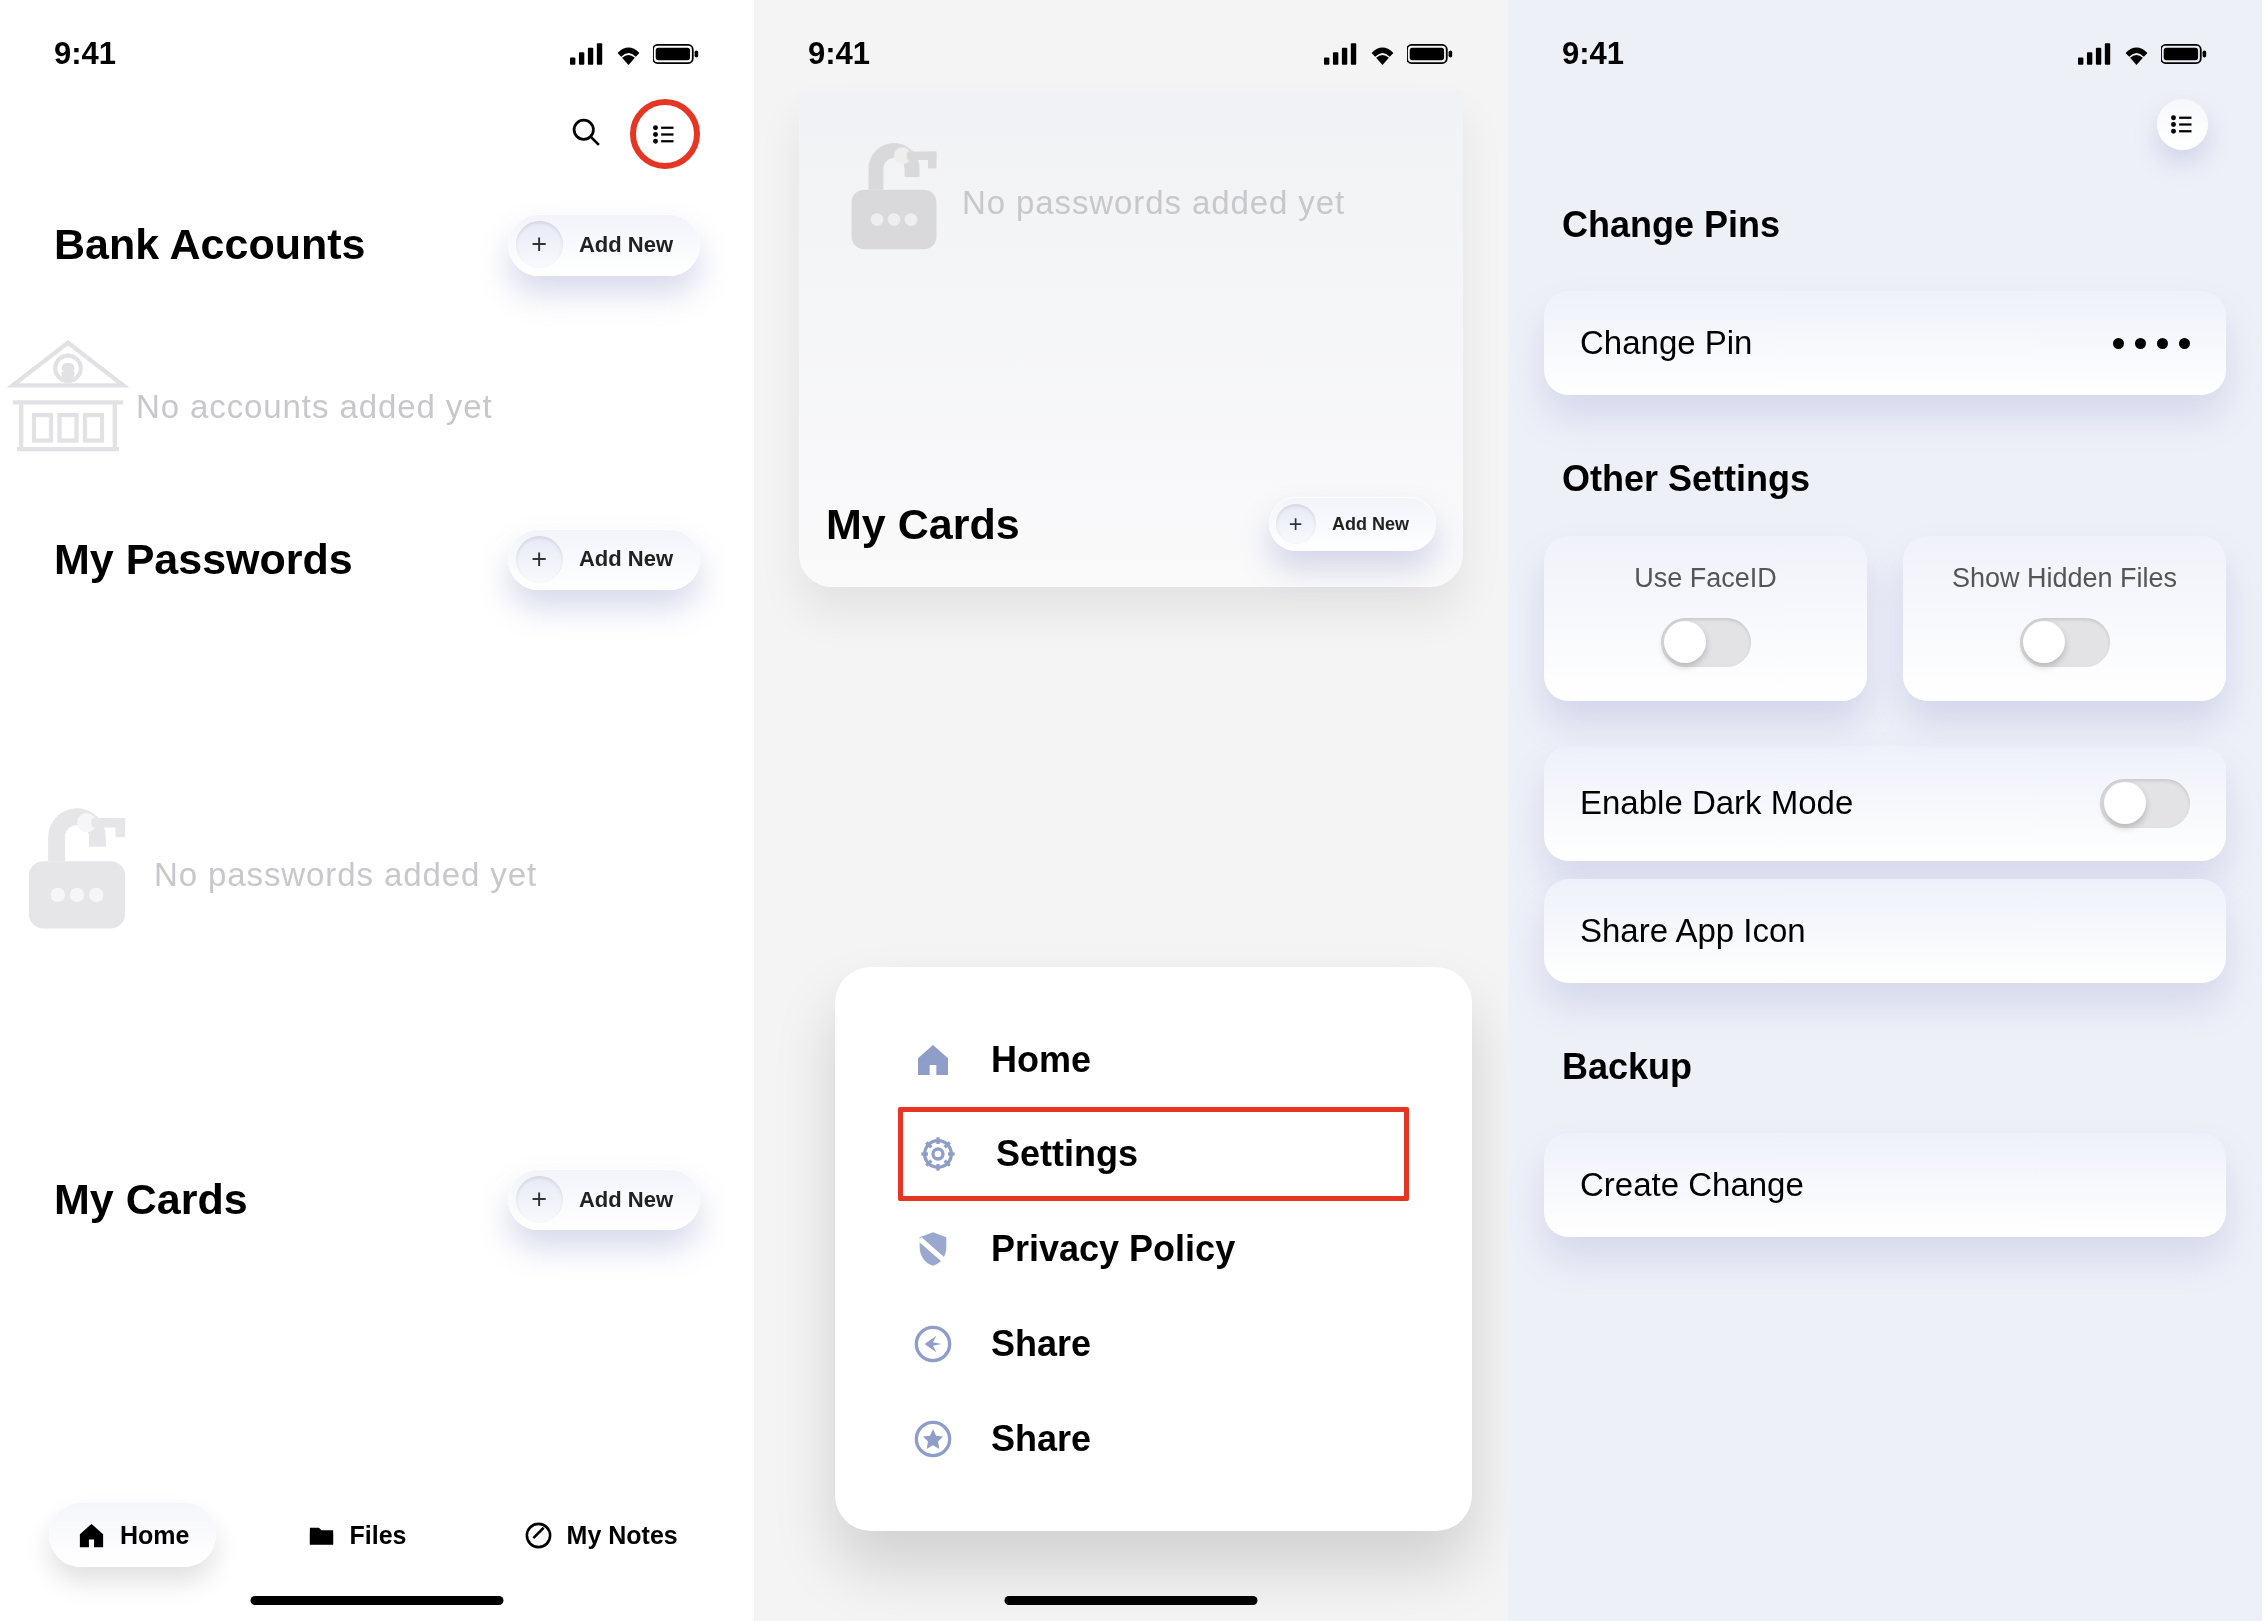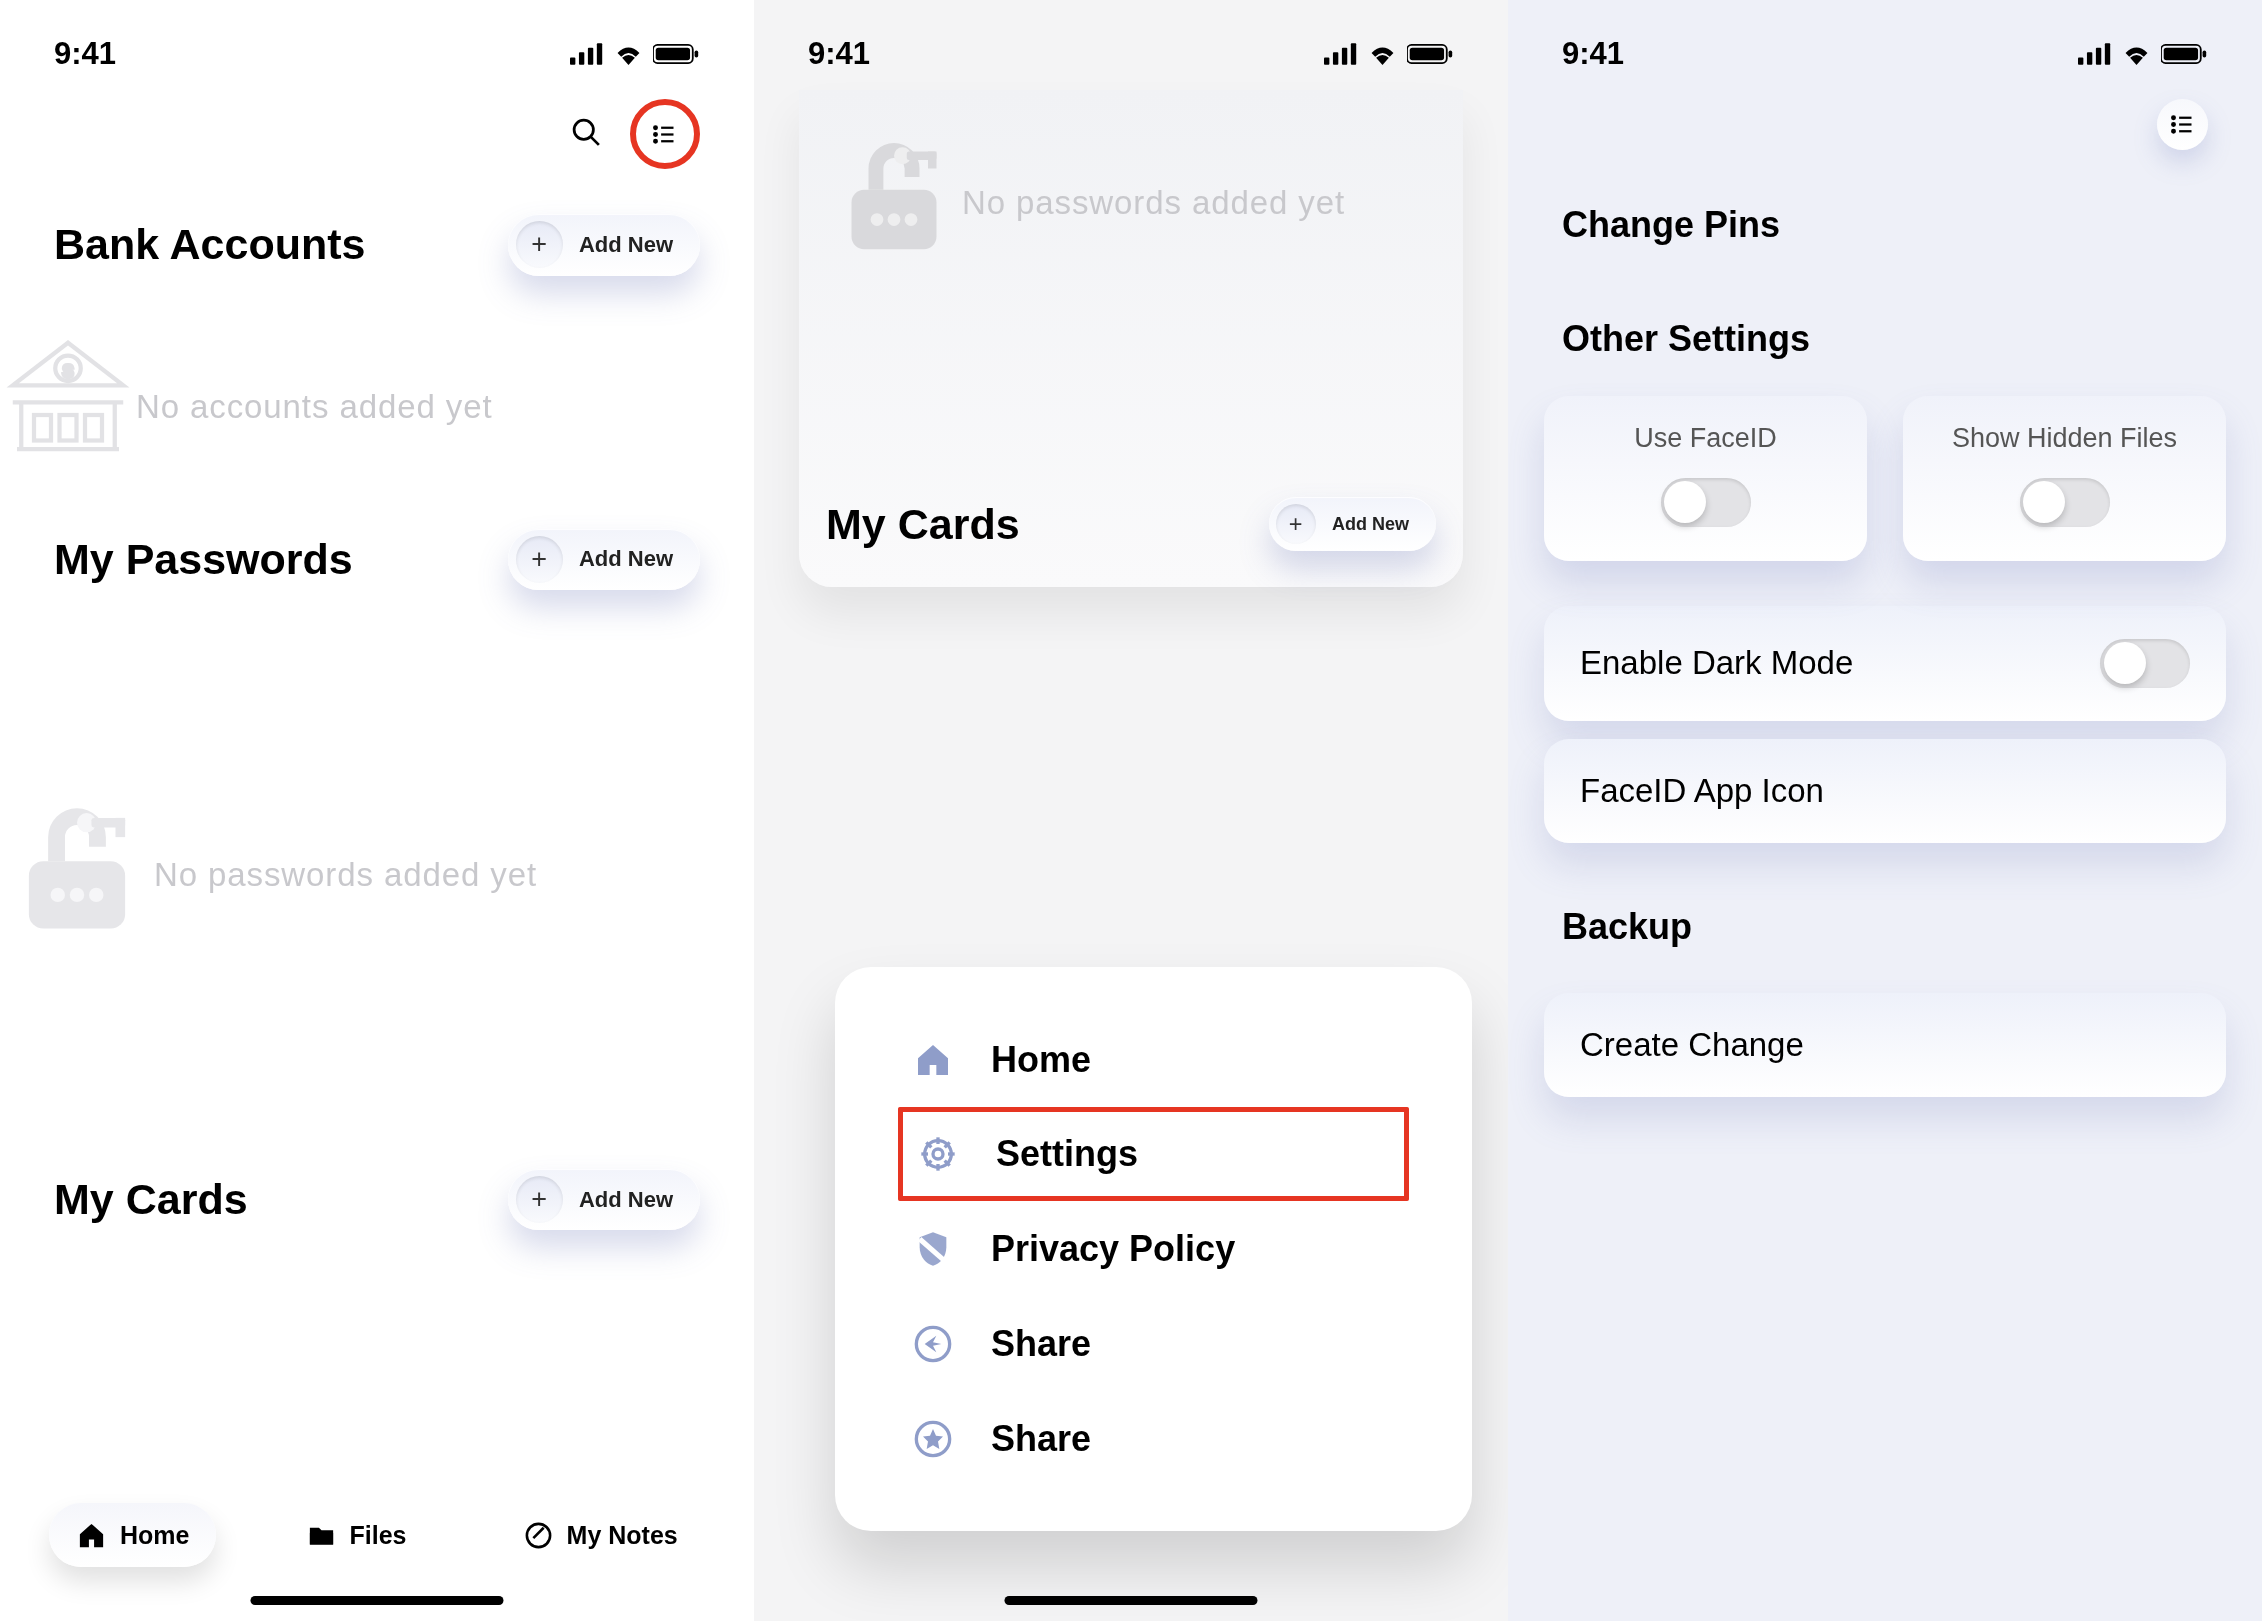--- a/index.html
+++ b/index.html
@@ -485,20 +485,29 @@
             <circle cx="4" cy="12" r="1.2" fill="#000"></circle>
             <line x1="9" y1="12" x2="20" y2="12"></line>
             <circle cx="4" cy="18" r="1.2" fill="#000"></circle>
             <line x1="9" y1="18" x2="20" y2="18"></line>
           </svg>
       </div>
     </div>
 
     <div class="settings-section-title">Change Pins</div>
 
+    <div class="settingcard">
+      <div class="slabel">Change Pin</div>
+      <div class="dots">
+          <span></span>
+          <span></span>
+          <span></span>
+          <span></span>
+        </div>
+    </div>
 
 
     <div class="settings-section-title">Other Settings</div>
 
     <div class="smallcards-row">
       <div class="smallcard">
         <div class="sclabel">Use FaceID</div>
         <div class="toggle">
             <div class="knob"></div>
           </div>
@@ -512,21 +521,21 @@
     </div>
 
     <div class="settingcard" style="margin-top:36px;">
       <div class="slabel">Enable Dark Mode</div>
       <div class="toggle">
           <div class="knob"></div>
         </div>
     </div>
 
     <div class="settingcard">
-      <div class="slabel">FaceID App Icon</div>
+      <div class="slabel">Share App Icon</div>
     </div>
 
     <div class="settings-section-title">Backup</div>
 
     <div class="settingcard">
       <div class="slabel">Create Change</div>
     </div>
   </div>
 
 </div>

